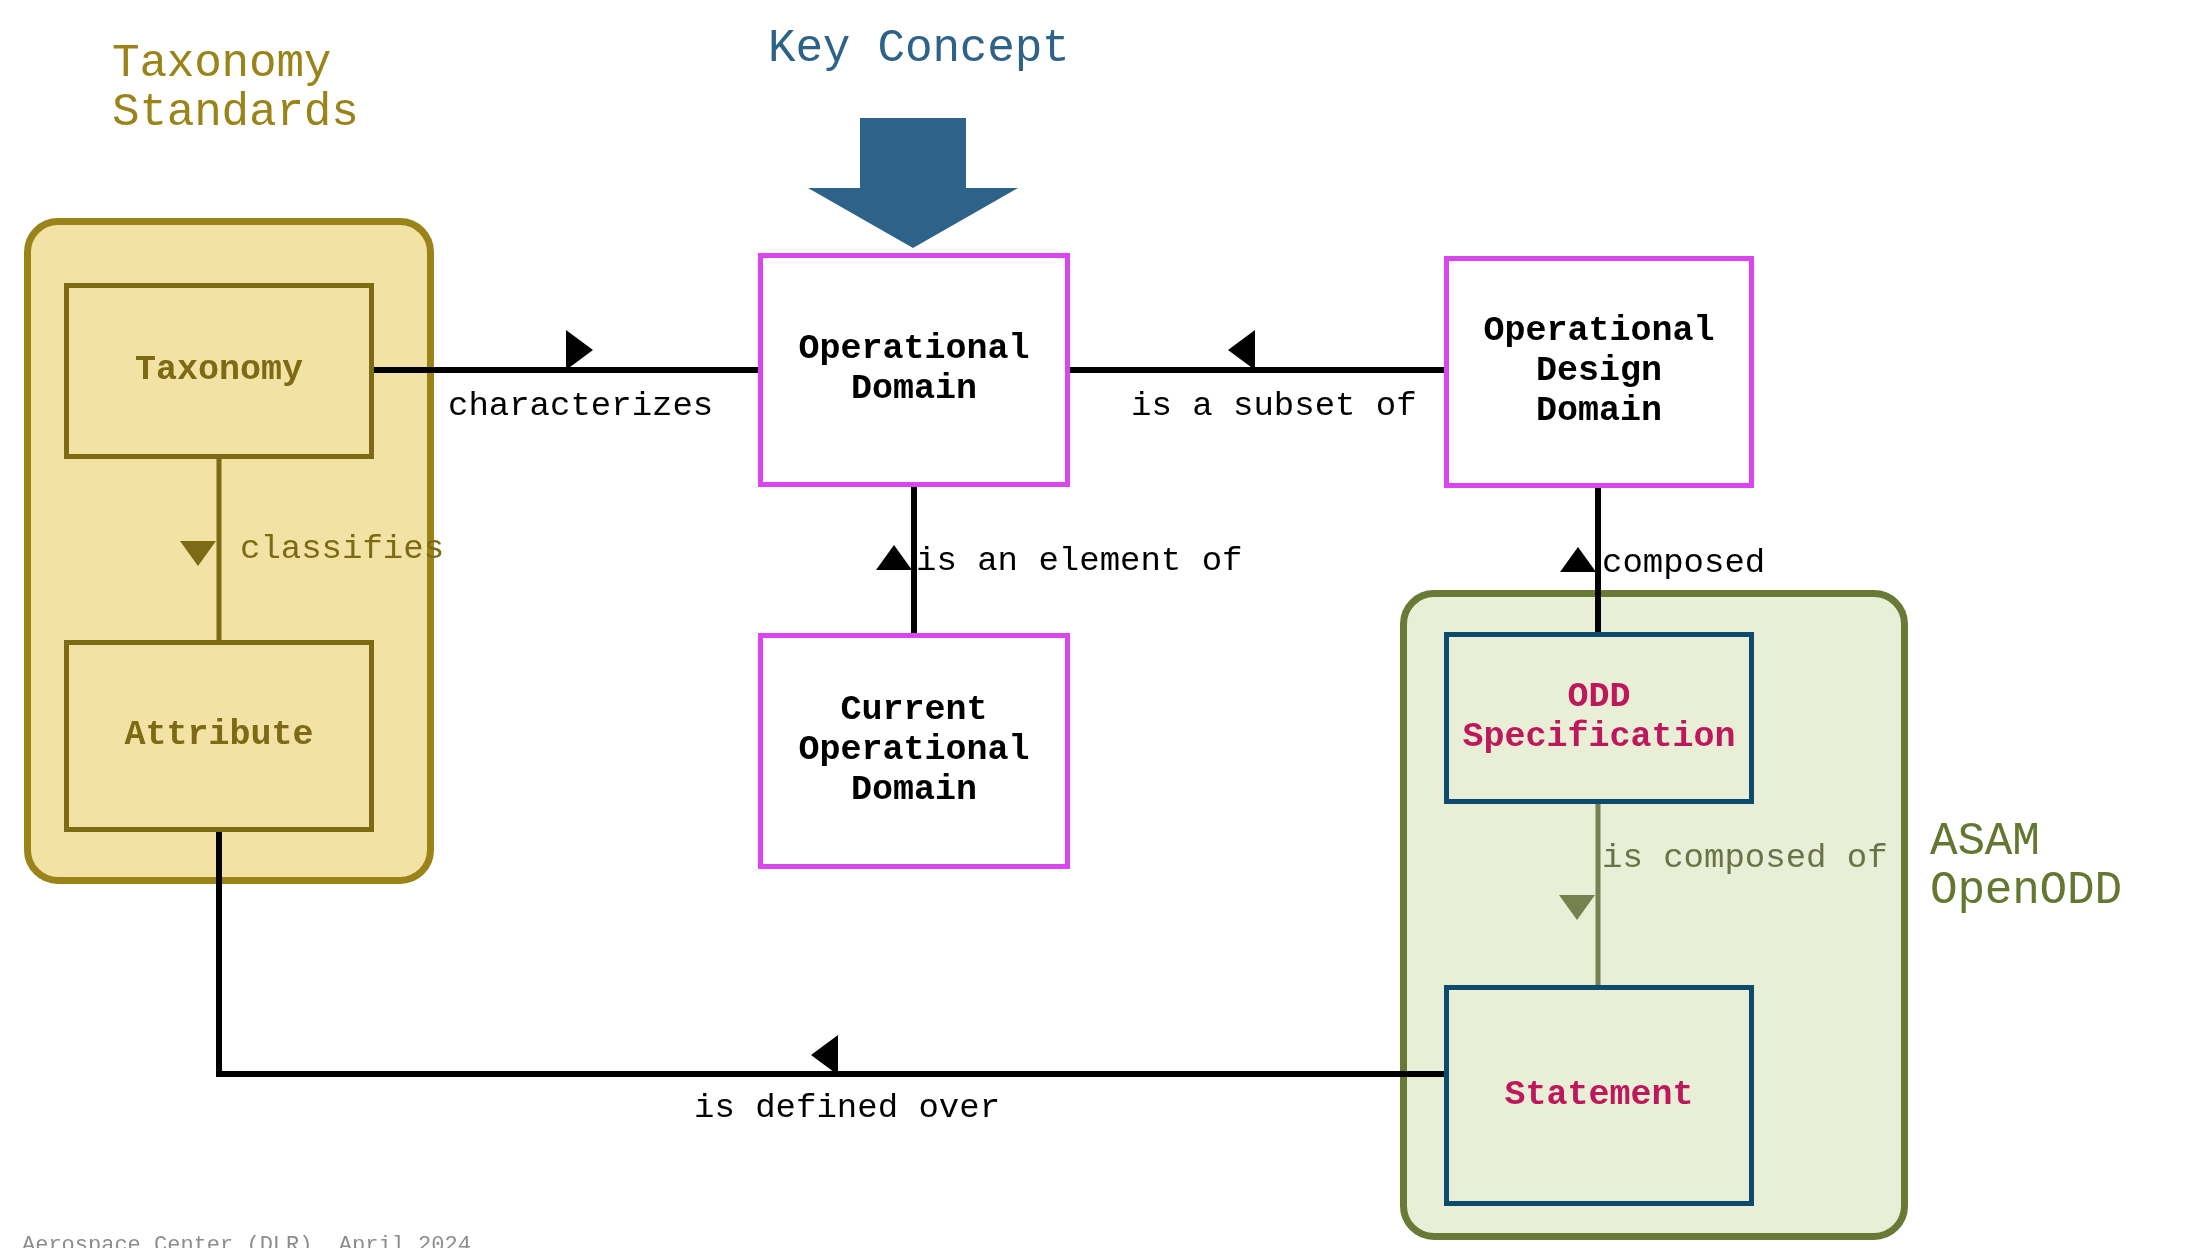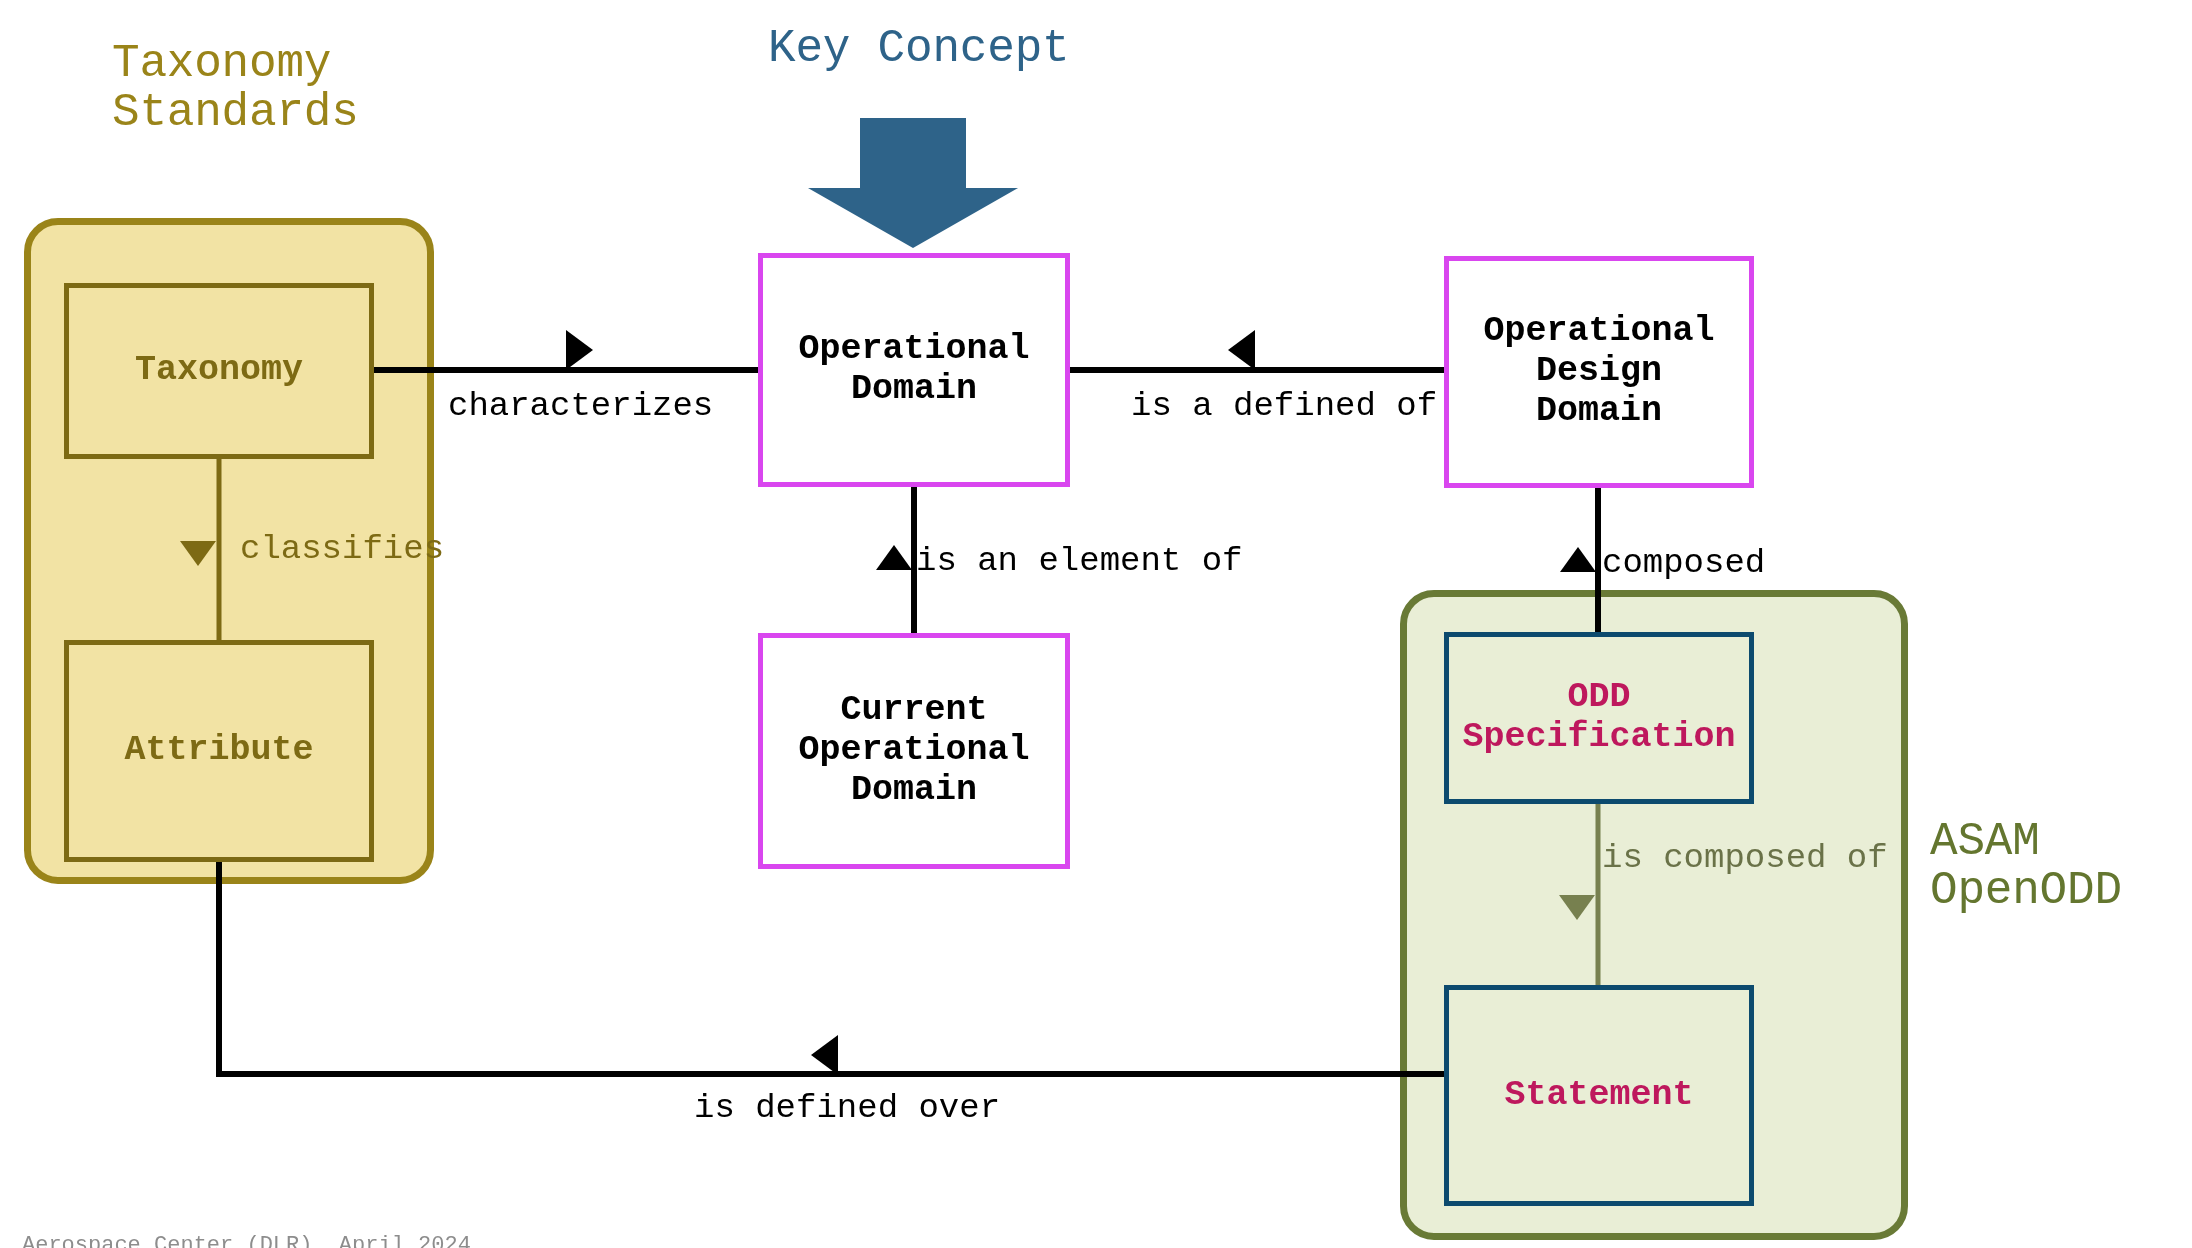--- a/index.html
+++ b/index.html
@@ -98,21 +98,21 @@
     border: 5px solid #7d6a14;
     color: #7d6a14;
   }
   .node-green {
     background: #e9eed6;
     border: 5px solid #0c4a6e;
     color: #be185d;
   }
 
   #node-taxonomy   { left: 64px;  top: 283px; width: 310px; height: 176px; }
-  #node-attribute  { left: 64px;  top: 640px; width: 310px; height: 222px; text-align: center; }
+  #node-attribute  { left: 64px;  top: 640px; width: 310px; height: 192px; text-align: center; }
   #node-od         { left: 758px; top: 253px; width: 312px; height: 234px; }
   #node-cod        { left: 758px; top: 633px; width: 312px; height: 236px; }
   #node-odd        { left: 1444px;top: 256px; width: 310px; height: 232px; }
   #node-oddspec    { left: 1444px;top: 632px; width: 310px; height: 172px; }
   #node-statement  { left: 1444px;top: 985px; width: 310px; height: 221px; }
 
   
   .edge-label {
     position: absolute;
     font-size: 34px;
@@ -198,21 +198,21 @@
 Design
 Domain</div>
 
   <div id="node-oddspec" class="node node-green">ODD
 Specification</div>
 
   <div id="node-statement" class="node node-green">Statement</div>
 
   <div id="lbl-characterizes" class="edge-label lbl-black">characterizes</div>
 
-  <div id="lbl-subset" class="edge-label lbl-black">is a defined of</div>
+  <div id="lbl-subset" class="edge-label lbl-black">is a subset of</div>
 
   <div id="lbl-element" class="edge-label lbl-black">is an element of</div>
 
   <div id="lbl-specifies" class="edge-label lbl-black">composed</div>
 
   <div id="lbl-definedover" class="edge-label lbl-black">is defined over</div>
 
   <div id="lbl-classifies" class="edge-label lbl-yellow">classifies</div>
 
   <div id="lbl-composed" class="edge-label lbl-green">is composed of</div>

